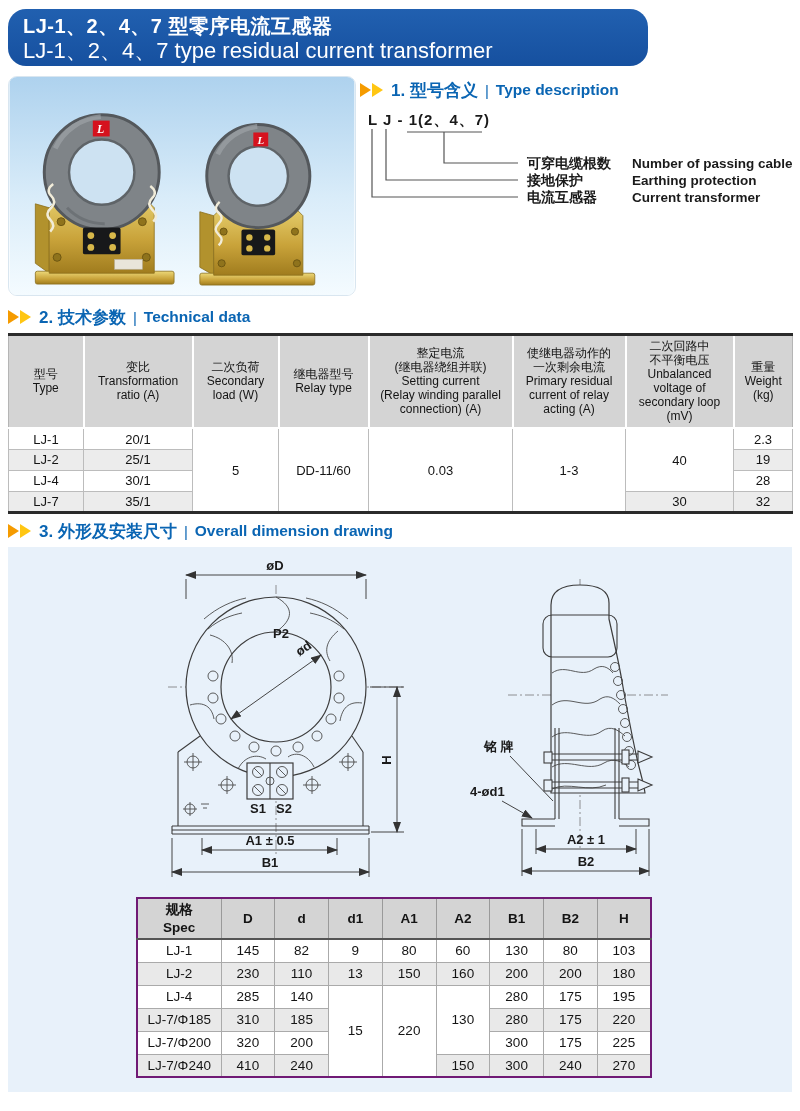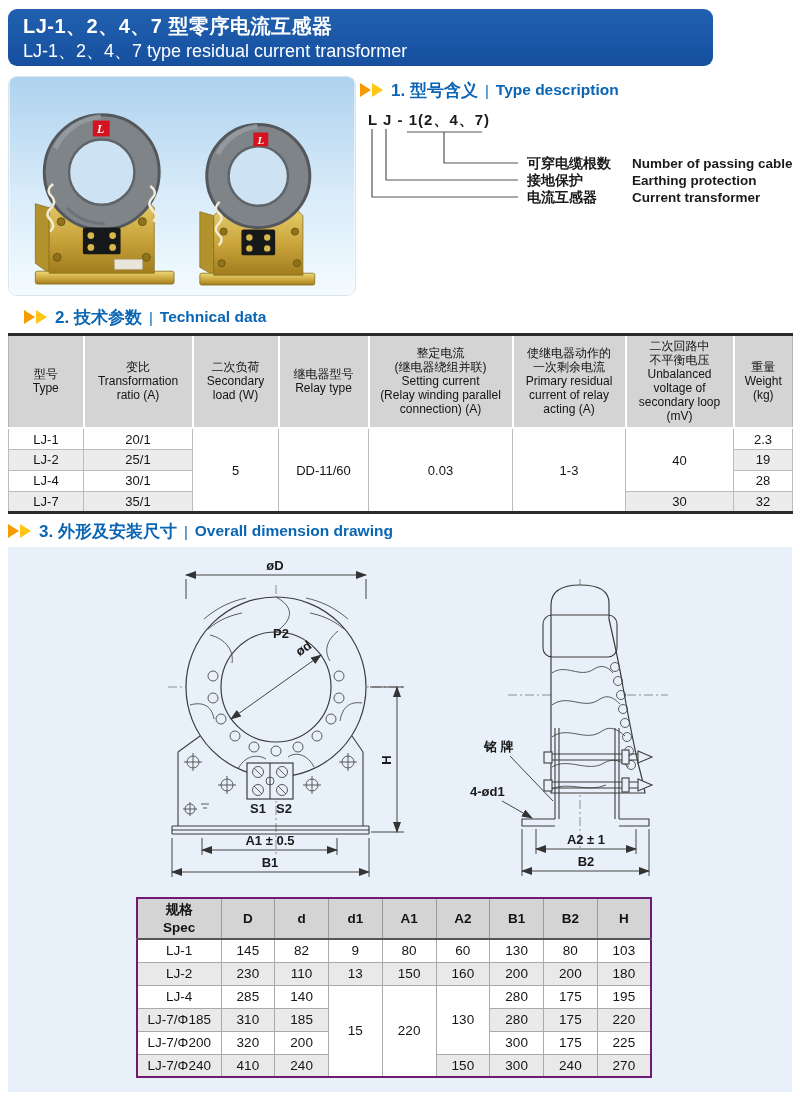--- a/index.html
+++ b/index.html
@@ -1,24 +1,24 @@
 <!DOCTYPE html>
 <html><head>
 <meta charset="utf-8">
 <style>
   * { margin:0; padding:0; box-sizing:border-box; }
   body { background:#fff; font-family:"Liberation Sans", sans-serif; }
   .page { position:relative; width:800px; height:1111px; background:#fff; overflow:hidden; }
 
   
-  .titlebar { position:absolute; left:8px; top:9px; width:705px; height:57px;
-    background:linear-gradient(#2160b0,#16509f); border-radius:9px; color:#fff;
+  .titlebar { position:absolute; left:8px; top:9px; width:640px; height:57px;
+    background:linear-gradient(#2160b0,#16509f); border-radius:18px; color:#fff;
     padding:5px 0 0 15px; }
   .titlebar .t1 { font-size:20px; font-weight:700; line-height:25px; letter-spacing:.5px; }
-  .titlebar .t2 { font-size:18px; font-weight:400; line-height:24px; }
+  .titlebar .t2 { font-size:22px; font-weight:400; line-height:24px; }
 
   
   .sec-heading { position:absolute; display:flex; align-items:center; height:22px; }
   .tri { width:0; height:0; border-style:solid; display:inline-block; }
   .tri.o { border-width:7px 0 7px 11px; border-color:transparent transparent transparent #f59b00; }
   .tri.y { border-width:7px 0 7px 11px; border-color:transparent transparent transparent #ffc613; margin-left:1px; margin-right:8px; }
   .h-cn { font-weight:700; font-size:17px; color:#0a65b3; }
   .pipe { color:#0a65b3; margin:0 7px; font-size:15px; font-weight:400; }
   .h-en { font-weight:700; font-size:15.5px; color:#0a65b3; }
 
@@ -156,21 +156,21 @@
       <path class="td-line" d="M12,24 V92 H158"></path>
       <text x="167" y="63" class="td-cn">可穿电缆根数</text>
       <text x="167" y="80" class="td-cn">接地保护</text>
       <text x="167" y="97" class="td-cn">电流互感器</text>
       <text x="272" y="63" class="td-en">Number of passing cable</text>
       <text x="272" y="80" class="td-en">Earthing protection</text>
       <text x="272" y="97" class="td-en">Current transformer</text>
     </svg>
   </div>
 
-  <div class="sec-heading" style="left:8px; top:306px;margin-left:16px;">
+  <div class="sec-heading" style="left:8px; top:306px;">
     <span class="tri o"></span>
       <span class="tri y"></span>
     <span class="h-cn">2. 技术参数</span>
     <span class="pipe">|</span>
     <span class="h-en">Technical data</span>
   </div>
 
   <table class="tech">
     <colgroup>
       <col style="width:75px">

